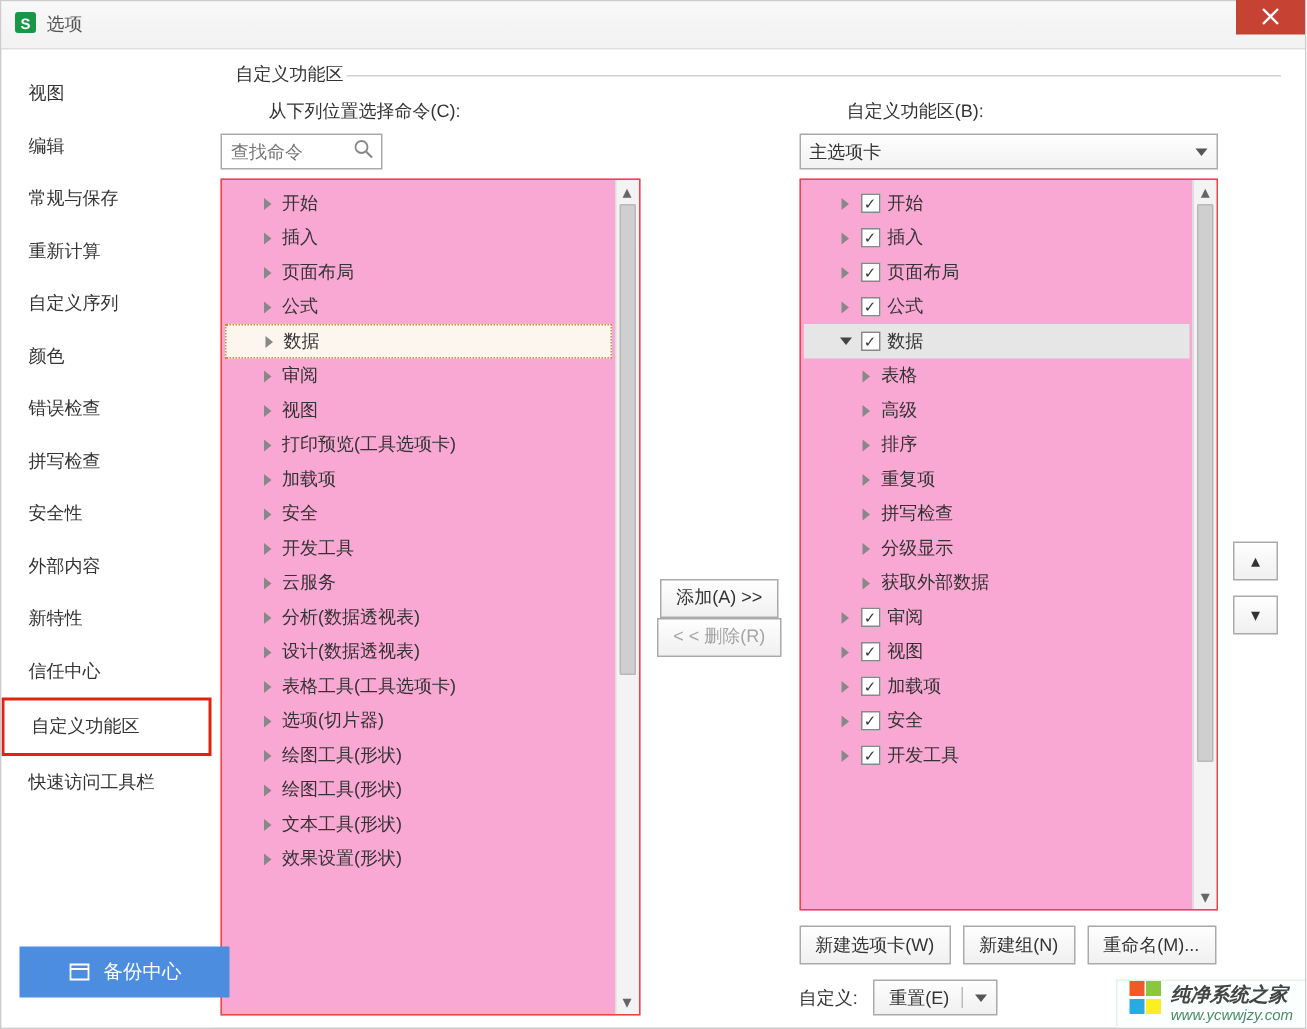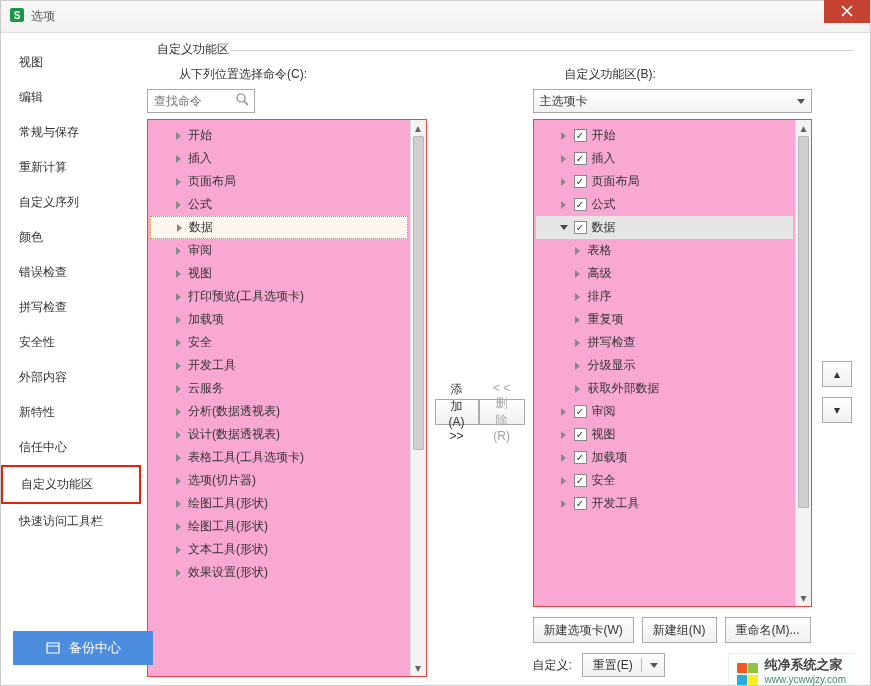--- a/index.html
+++ b/index.html
@@ -20,21 +20,21 @@
     .sidebar-item.selected { border: 2px solid #e1240f; }
 
     .main-panel { flex: 1; position: relative; padding: 8px 16px 8px 6px; display: flex; flex-direction: column; }
 
     .fieldset-label { color: #333; margin-left: 10px; position: relative; }
     .fieldset-line { position: absolute; top: 17px; left: 90px; right: 16px; height: 1px; background: #d2d2d2; }
 
     .two-col { display: flex; flex: 1; gap: 8px; margin-top: 8px; }
 
     .left-col, .right-col { flex: 1; display: flex; flex-direction: column; min-width: 0; }
-    .middle-col { width: 90px; display: flex; flex-direction: row; align-items: center; justify-content: center; padding-top: 80px; }
+    .middle-col { width: 90px; display: flex; flex-direction: column; align-items: center; justify-content: center; padding-top: 80px; }
     .far-right { width: 34px; display: flex; flex-direction: column; align-items: center; justify-content: center; gap: 10px; padding-top: 40px; }
 
     .col-label { margin-bottom: 6px; color: #333; margin-left: 32px; }
 
     .controls-row { display: flex; gap: 6px; margin-bottom: 6px; }
 
     .select { flex: 1; height: 24px; background: linear-gradient(#fefefe, #f2f2f2); border: 1px solid #aaa; display: flex; align-items: center; justify-content: space-between; padding: 0 6px; cursor: pointer; }
     .select-arrow { width: 0; height: 0; border-left: 4px solid transparent; border-right: 4px solid transparent; border-top: 5px solid #555; }
 
     .search-wrap { position: relative; display: flex; align-items: center; flex: 0 0 108px; }
@@ -66,21 +66,21 @@
 
     .buttons-under { display: flex; gap: 8px; margin-top: 10px; }
     .reset-row { display: flex; align-items: center; gap: 10px; margin-top: 10px; }
     .reset-select { height: 24px; background: linear-gradient(#fefefe, #f0f0f0); border: 1px solid #aaa; display: flex; align-items: center; padding: 0 6px 0 10px; gap: 8px; cursor: pointer; }
     .mini-arrow { width: 0; height: 0; border-left: 4px solid transparent; border-right: 4px solid transparent; border-top: 5px solid #555; }
     .reset-sep { width: 1px; height: 14px; background: #bbb; }
 
     .backup-btn { position: absolute; left: 12px; bottom: 20px; width: 140px; height: 34px; background: #4c8de0; color: #fff; display: flex; align-items: center; justify-content: center; gap: 8px; cursor: pointer; font-size: 13px; }
     .backup-btn svg { width: 16px; height: 16px; }
 
-    .watermark { position: absolute; right: 16px; bottom: 0; height: 32px; display: flex; align-items: flex-end; gap: 6px; padding: 0 8px; border-top: 1px solid #e6f2e6; border-left: 1px solid #e6f2e6; background: rgba(250,255,252,0.8); }
+    .watermark { position: absolute; right: 0; bottom: 0; height: 32px; display: flex; align-items: flex-start; gap: 6px; padding: 0 8px; border-top: 1px solid #e6f2e6; border-left: 1px solid #e6f2e6; background: rgba(250,255,252,0.8); font-style: italic; }
     .watermark-logo { width: 22px; height: 22px; display: flex; flex-wrap: wrap; gap: 1px; }
     .watermark-logo span { width: 10px; height: 10px; }
     .wm-url { font-size: 10px; color: #4a8a6a; }
     .wm-text { font-size: 13px; font-weight: bold; color: #444; }
   </style>
 </head>
 <body>
 
 <div class="window">
 

